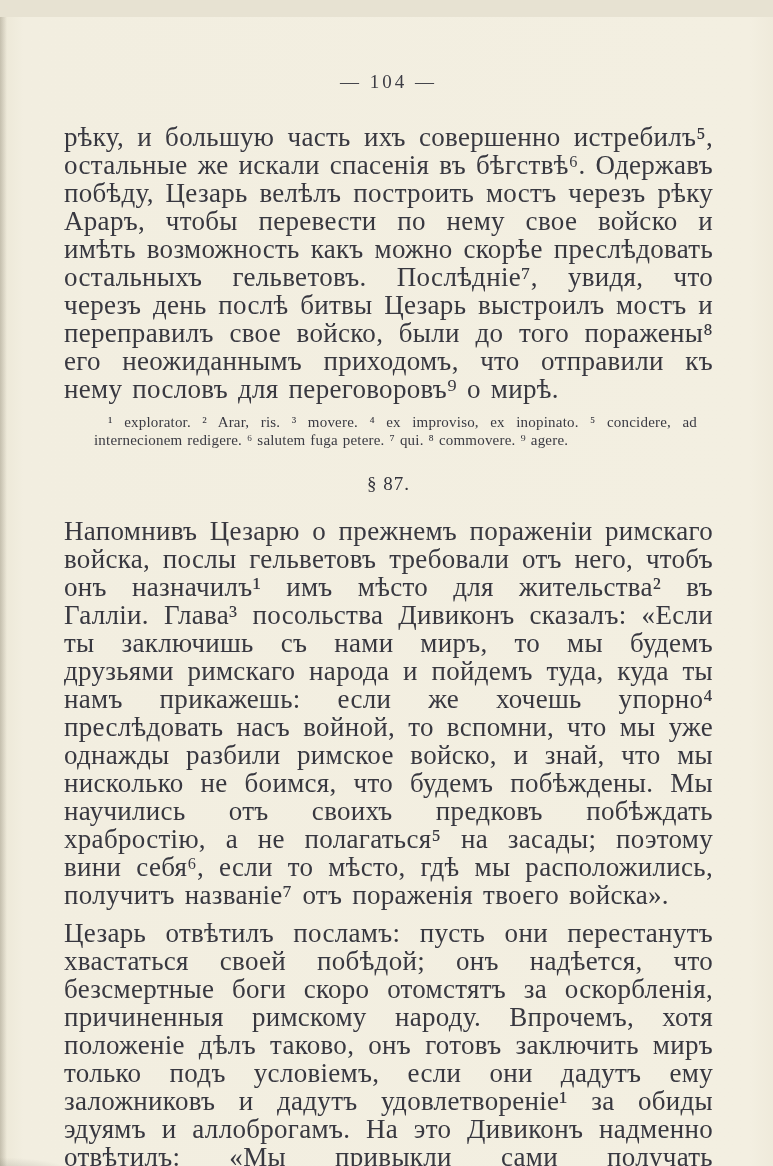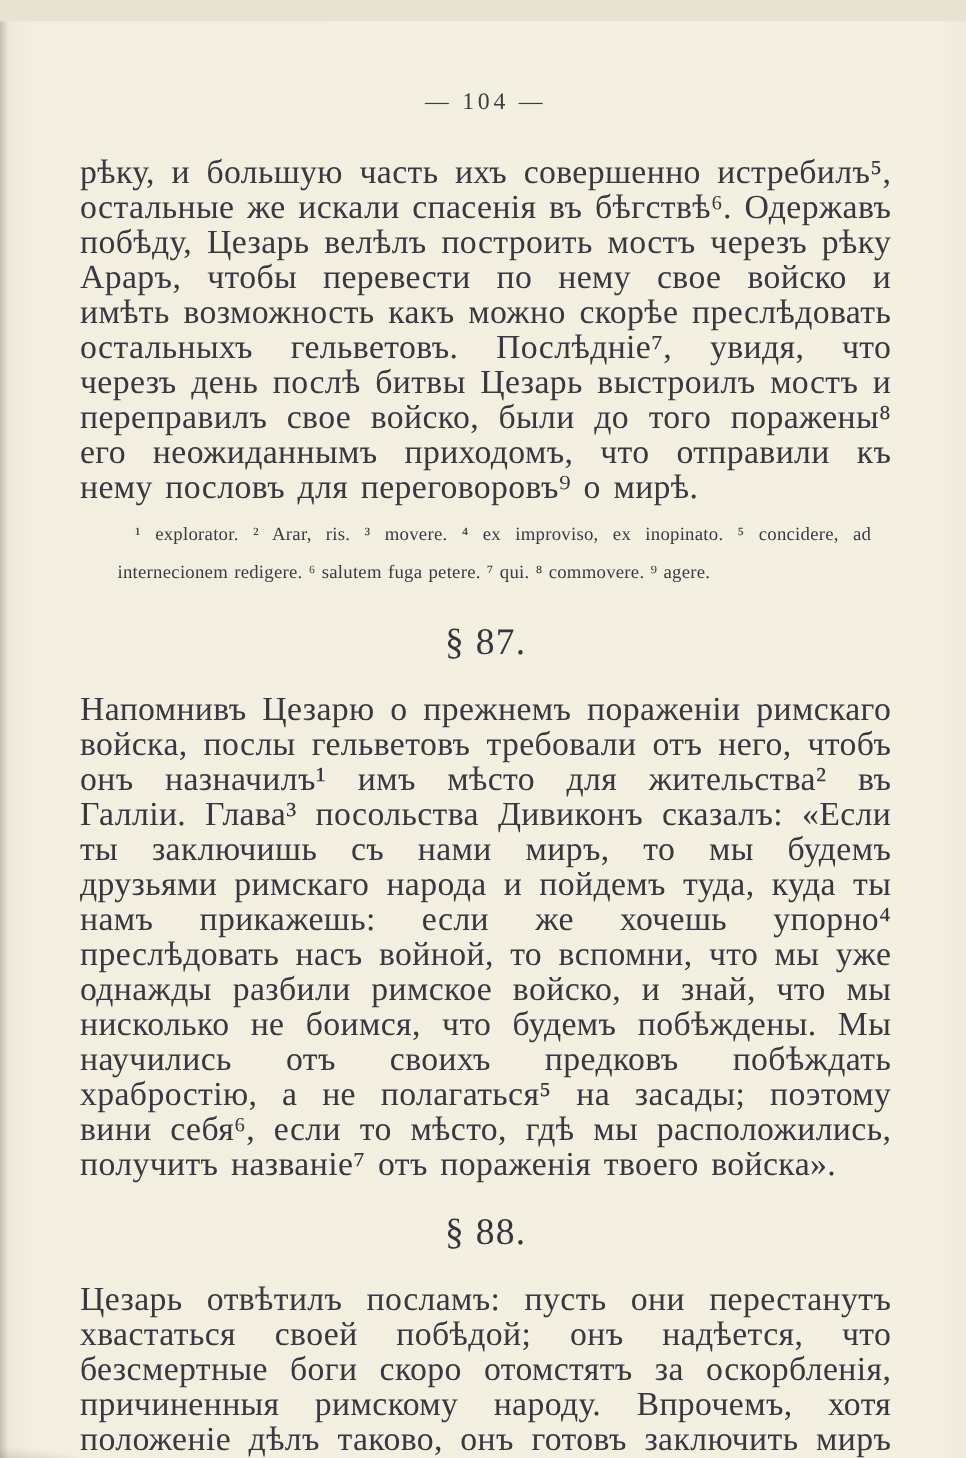--- a/index.html
+++ b/index.html
@@ -48,31 +48,31 @@
   .body-text {
     font-size: 27px;
     line-height: 28px;
     text-align: justify;
     word-spacing: 3px;
     letter-spacing: 0.3px;
     margin: 0 0 10px 0;
   }
   .footnotes {
     font-size: 15px;
-    line-height: 30px;
+    line-height: 18px;
     text-align: justify;
     text-indent: 14px;
     word-spacing: 1px;
     letter-spacing: 0.2px;
     margin: 8px 16px 18px 30px;
     color: #3a3a42;
   }
   .section-heading {
     text-align: center;
-    font-size: 30px;
+    font-size: 19px;
     font-weight: normal;
     letter-spacing: 1px;
     margin: 24px 0 22px 0;
     color: #35353d;
   }
 </style>
 </head>
 <body>
 
 <div class="page">
@@ -81,17 +81,16 @@
 
   <p class="body-text">рѣку, и большую часть ихъ совершенно истребилъ⁵, остальные же искали спасенія въ бѣгствѣ⁶. Одержавъ побѣду, Цезарь велѣлъ построить мостъ черезъ рѣку Араръ, чтобы перевести по нему свое войско и имѣть возможность какъ можно скорѣе преслѣдовать остальныхъ гельветовъ. Послѣдніе⁷, увидя, что черезъ день послѣ битвы Цезарь выстроилъ мостъ и переправилъ свое войско, были до того поражены⁸ его неожиданнымъ приходомъ, что отправили къ нему пословъ для переговоровъ⁹ о мирѣ.</p>
 
   <p class="footnotes">¹ explorator. ² Arar, ris. ³ movere. ⁴ ex improviso, ex inopinato. ⁵ concidere, ad internecionem redigere. ⁶ salutem fuga petere. ⁷ qui. ⁸ commovere. ⁹ agere.</p>
 
   <h2 class="section-heading">§ 87.</h2>
 
   <p class="body-text">Напомнивъ Цезарю о прежнемъ пораженіи римскаго войска, послы гельветовъ требовали отъ него, чтобъ онъ назначилъ¹ имъ мѣсто для жительства² въ Галліи. Глава³ посольства Дивиконъ сказалъ: «Если ты заключишь съ нами миръ, то мы будемъ друзьями римскаго народа и пойдемъ туда, куда ты намъ прикажешь: если же хочешь упорно⁴ преслѣдовать насъ войной, то вспомни, что мы уже однажды разбили римское войско, и знай, что мы нисколько не боимся, что будемъ побѣждены. Мы научились отъ своихъ предковъ побѣждать храбростію, а не полагаться⁵ на засады; поэтому вини себя⁶, если то мѣсто, гдѣ мы расположились, получитъ названіе⁷ отъ пораженія твоего войска».</p>
 
 
-  <h2 class="section-heading">§ 88.</h2>
 
   <p class="body-text">Цезарь отвѣтилъ посламъ: пусть они перестанутъ хвастаться своей побѣдой; онъ надѣется, что безсмертные боги скоро отомстятъ за оскорбленія, причиненныя римскому народу. Впрочемъ, хотя положеніе дѣлъ таково, онъ готовъ заключить миръ только подъ условіемъ, если они дадутъ ему заложниковъ и дадутъ удовлетвореніе¹ за обиды эдуямъ и аллоброгамъ. На это Дивиконъ надменно отвѣтилъ: «Мы привыкли сами получать заложниковъ, а не давать</p>
 
 </div>
 
 </body></html>

